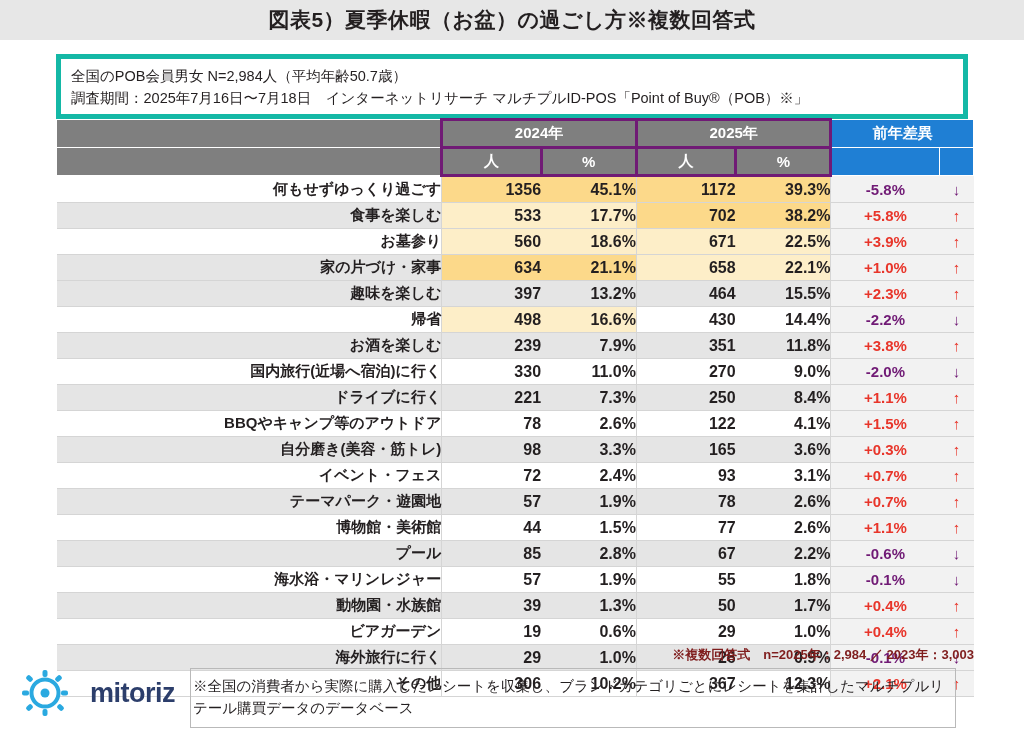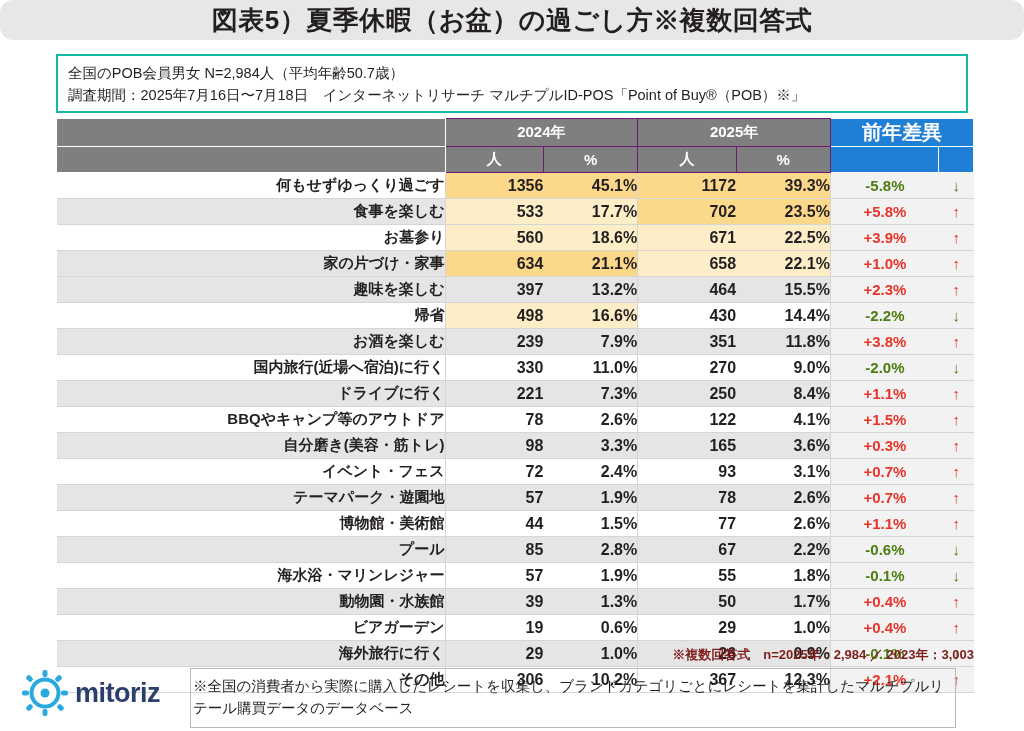--- a/index.html
+++ b/index.html
@@ -8,47 +8,47 @@
     background:#ffffff;
     font-family:"Liberation Sans", sans-serif;
     color:#231f20;
     position:relative;
     overflow:hidden;
   }
   .title-bar {
     height:40px;
     background:#e7e7e7;
     display:flex; align-items:center; justify-content:center;
-    font-size:26px; font-weight:bold; letter-spacing:0.5px;border-radius:13px;
+    font-size:21px; font-weight:bold; letter-spacing:0.5px;
   }
   .note-box {
     position:absolute; left:56px; top:54px; width:912px;
-    border:2px solid #14b8a6;
+    border:5px solid #14b8a6;
     padding:6px 10px 4px 10px;
     box-sizing:border-box;
     font-size:14.5px;
     line-height:1.55;
   }
   .note-box div { white-space:nowrap; }
   table.main {
     position:absolute; left:56px; top:118px;
     border-collapse:collapse;
     width:918px;
     font-size:15px;
   }
   table.main td, table.main th { padding:0; }
   .hdr-grey {
     background:#7f7f7f; color:#ffffff; font-weight:bold;
-    text-align:center; border:1px solid #701a75;
+    text-align:center; border:3px solid #701a75;
     height:25px; font-size:15px;
   }
   .hdr-blue {
     background:#1f7fd4; color:#ffffff; font-weight:bold;
     text-align:center; border:1px solid #ffffff;
-    height:25px; font-size:20px;
+    height:25px; font-size:15px;
   }
   .hdr-blank {
     background:#7f7f7f; border:1px solid #ffffff;
   }
   .lbl {
     text-align:right; padding-left:4px;
     font-size:15px; font-weight:bold;
     white-space:nowrap;
     border-bottom:1px solid #d5d5d5;
     height:25px;
@@ -68,41 +68,41 @@
     background:#f2f2f2;
   }
   .arrow {
     text-align:center;
     font-size:15px; font-weight:bold;
     border-bottom:1px solid #d5d5d5;
     background:#f2f2f2;
     width:34px;
   }
   .up { color:#e8352a; }
-  .down { color:#4d7c0f; }
+  .down { color:#701a75; }
   .row-alt .lbl, .row-alt .num { background:#e5e5e5; }
   .hl-strong { background:#fcd98a !important; }
   .hl-light { background:#fdeec8 !important; }
   .hl-faint { background:#fdf3dd !important; }
   .sep-left { border-left:1px solid #d5d5d5; }
   .footnote {
     position:absolute; right:50px; top:646px;
     font-size:13px; font-weight:bold; color:#7f1d1d;
   }
   .bottom-box {
     position:absolute; left:190px; top:668px; width:766px;
     border:1px solid #b9b9b9;
     box-sizing:border-box;
     padding:7px 2px;
     font-size:14.5px;
     line-height:1.5;
   }
   .logo {
     position:absolute; left:22px; top:670px;
-    display:flex; align-items:center; gap:7px;
+    display:flex; align-items:center; gap:22px;
   }
   .logo-text {
     font-size:27px; font-weight:bold; color:#2c3e6b; letter-spacing:-0.5px;
   }
   .w-lbl { width:382px; }
   .w-num { width:96px; }
   .w-pct { width:92px; }
   .w-diff { width:106px; }
 </style>
 </head>
@@ -143,21 +143,21 @@
         <td class="num w-num sep-left hl-strong">1172</td>
         <td class="num w-pct hl-strong">39.3%</td>
         <td class="diff w-diff sep-left down">-5.8%</td>
         <td class="arrow down">↓</td>
       </tr>
       <tr class="row-alt">
         <td class="lbl w-lbl">食事を楽しむ</td>
         <td class="num w-num sep-left hl-light">533</td>
         <td class="num w-pct hl-light">17.7%</td>
         <td class="num w-num sep-left hl-strong">702</td>
-        <td class="num w-pct hl-strong">23.5%</td>
+        <td class="num w-pct hl-strong">38.2%</td>
         <td class="diff w-diff sep-left up">+5.8%</td>
         <td class="arrow up">↑</td>
       </tr>
       <tr>
         <td class="lbl w-lbl">お墓参り</td>
         <td class="num w-num sep-left hl-light">560</td>
         <td class="num w-pct hl-light">18.6%</td>
         <td class="num w-num sep-left hl-light">671</td>
         <td class="num w-pct hl-light">22.5%</td>
         <td class="diff w-diff sep-left up">+3.9%</td>

